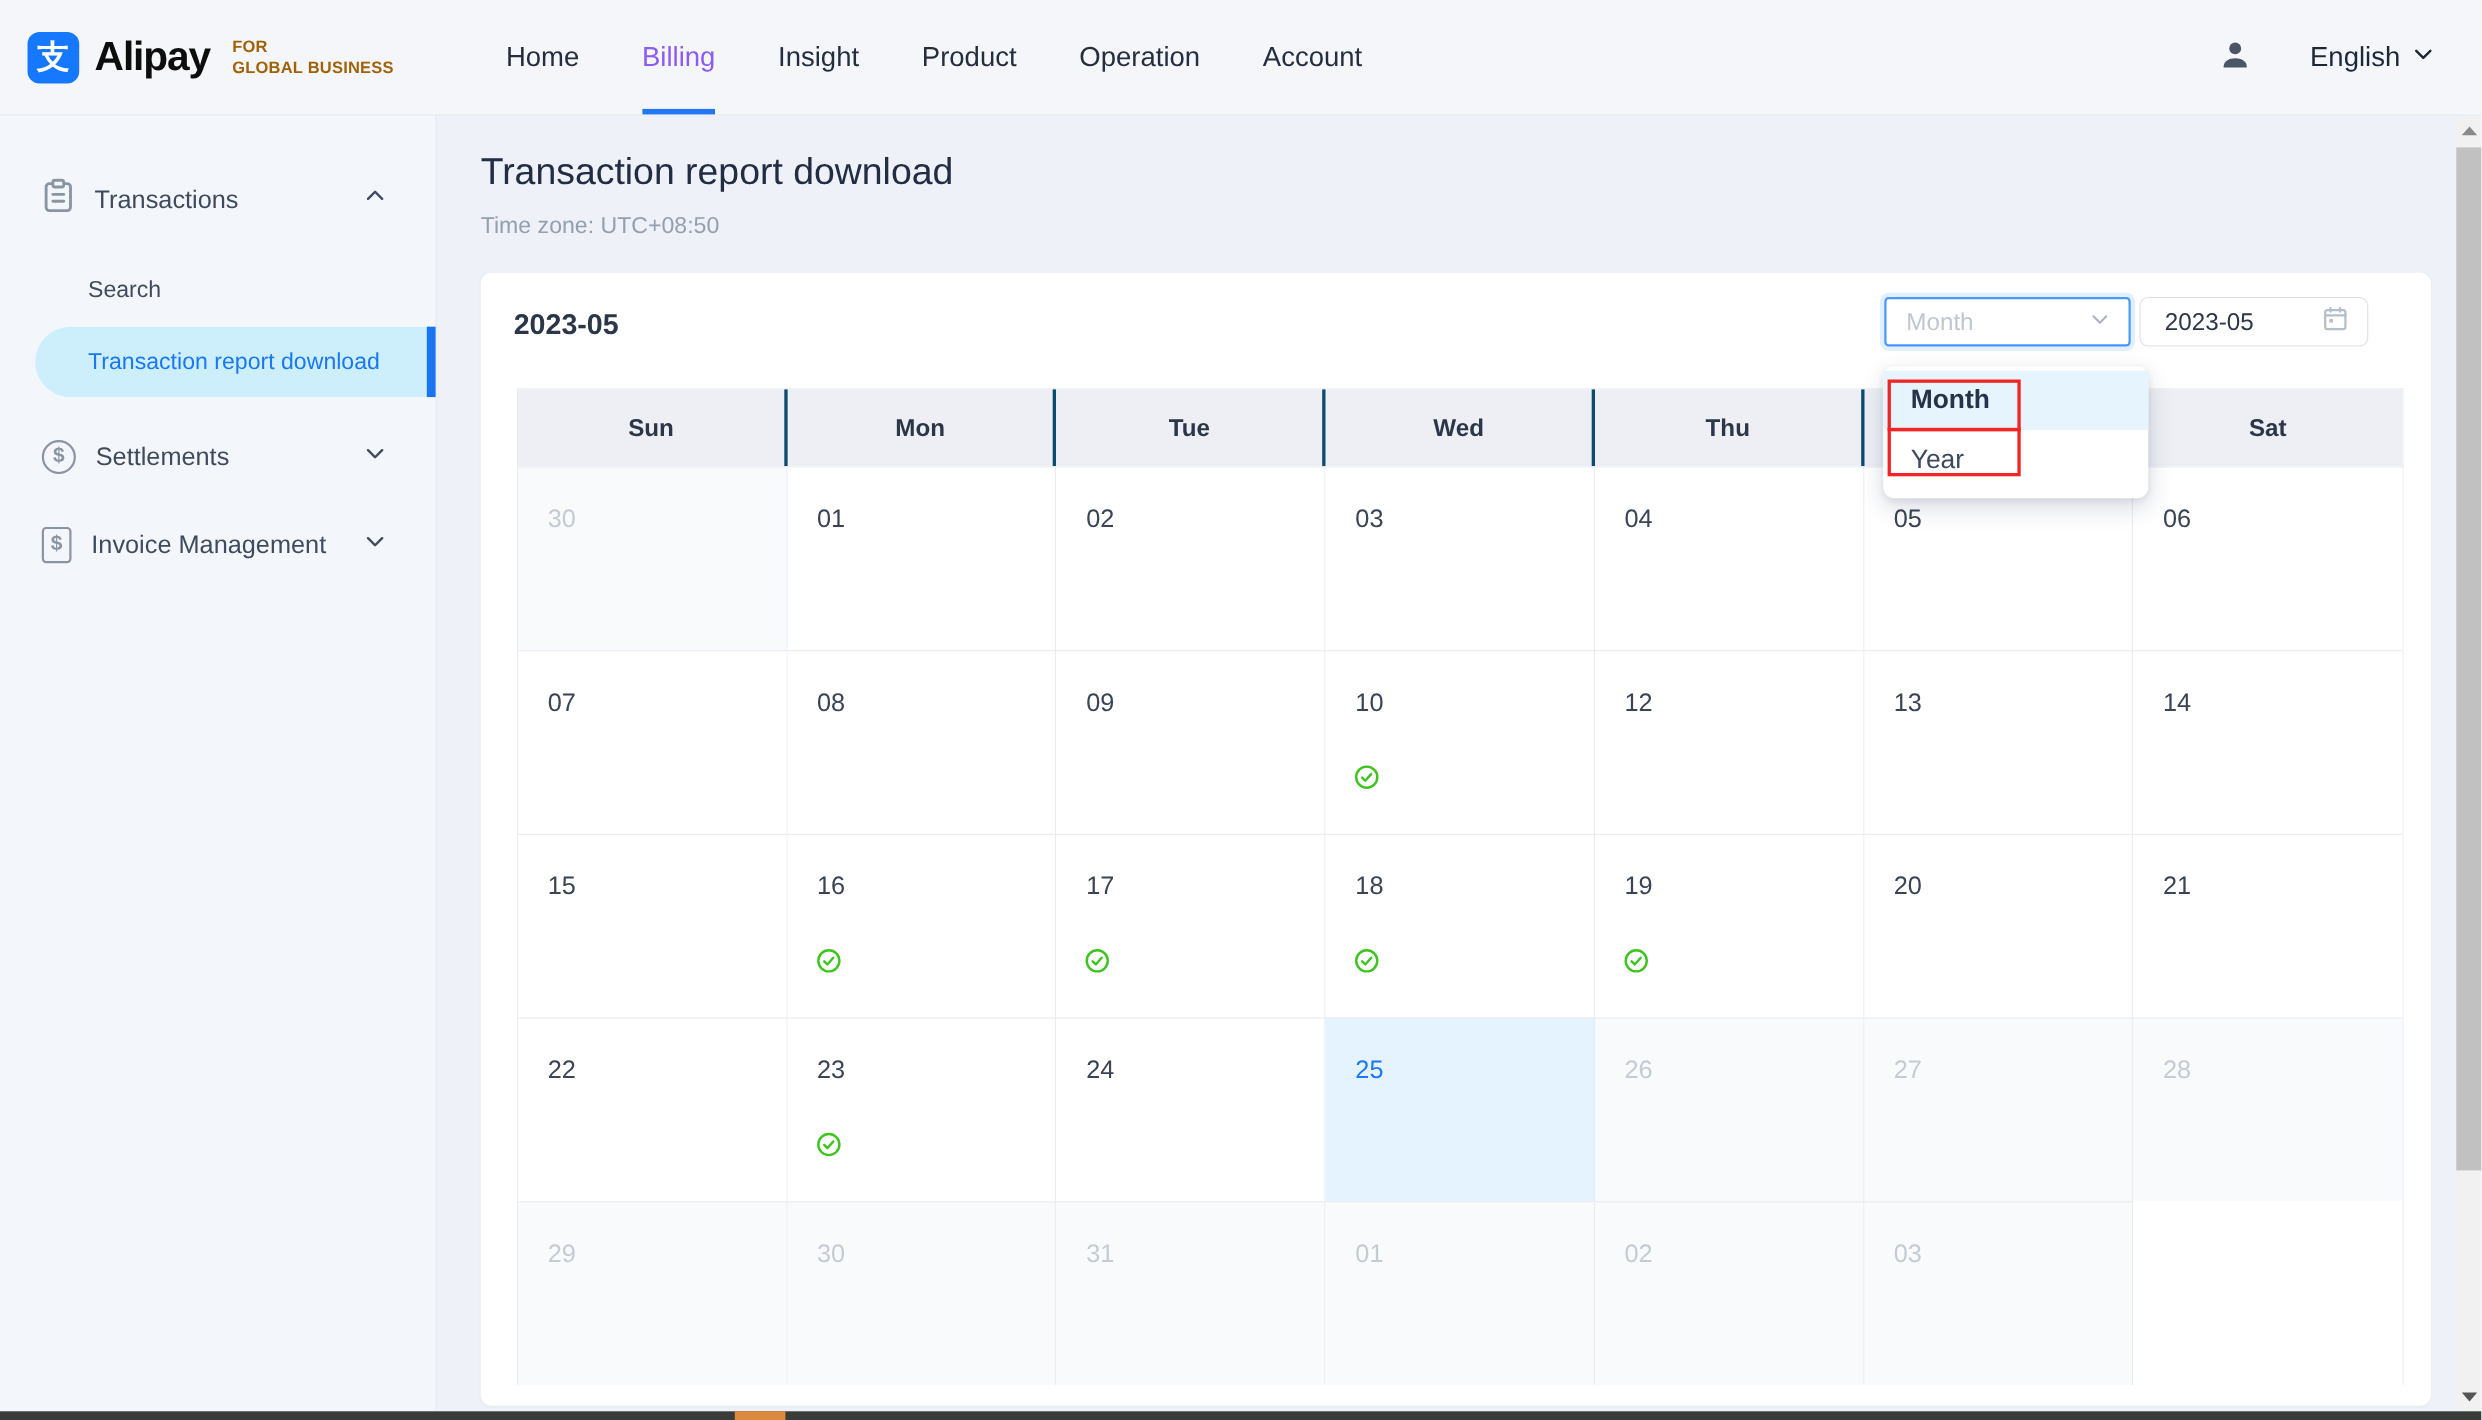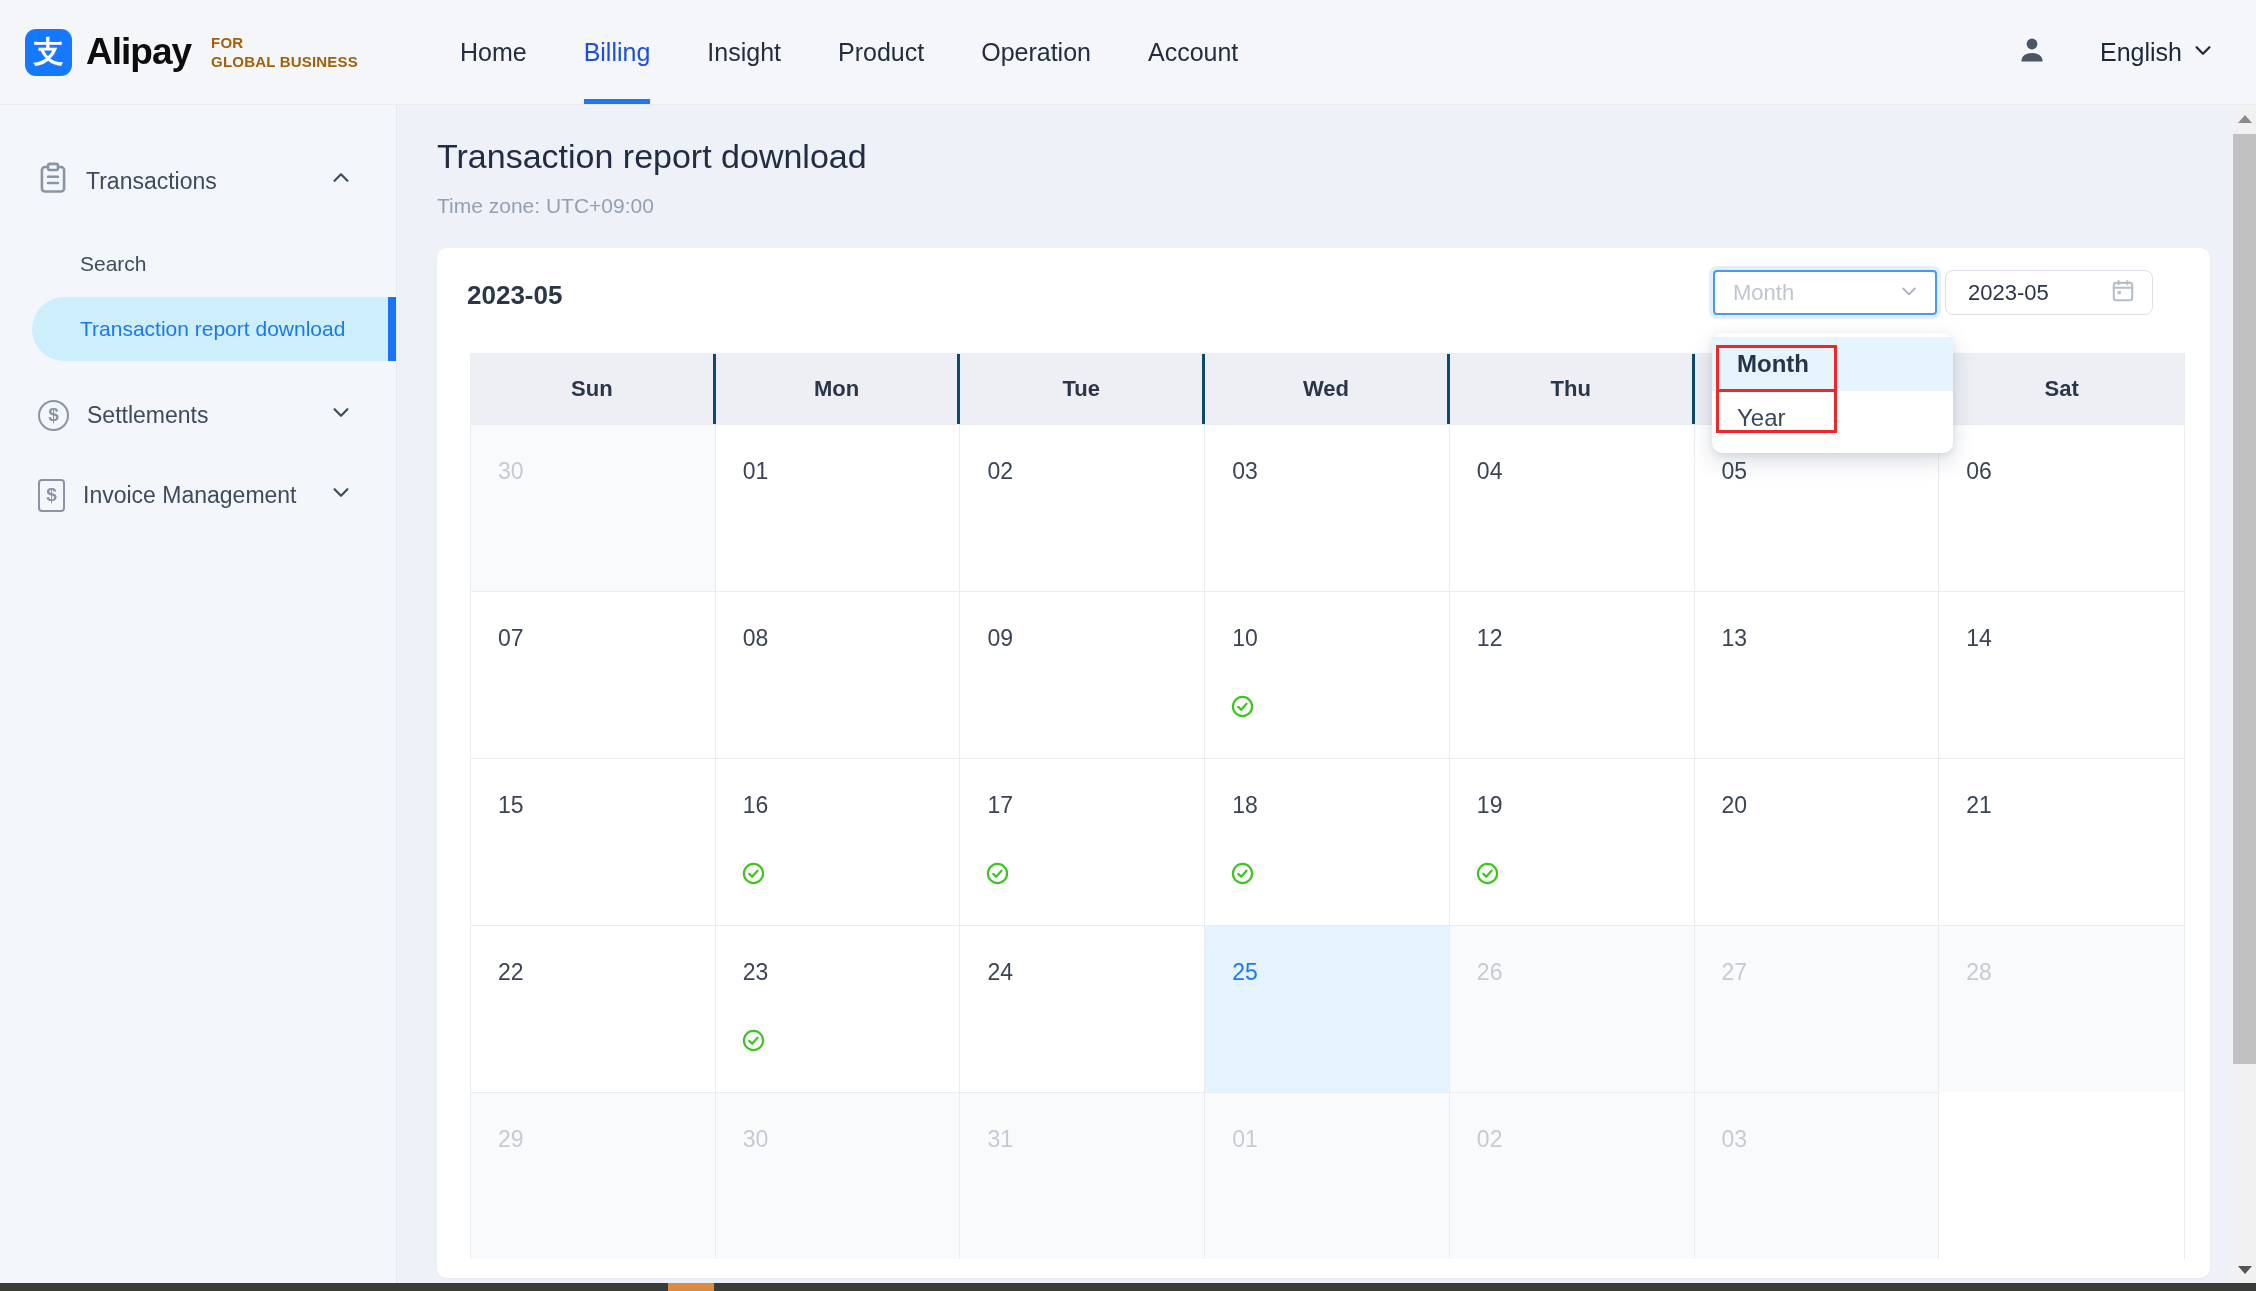--- a/index.html
+++ b/index.html
@@ -12,21 +12,21 @@
     border-bottom:1px solid #e7eaf0; display:flex; align-items:center; padding:0 42px 0 25px; z-index:30; }
   .brand { display:flex; align-items:center; gap:14px; }
   .logo-mark { width:47px; height:47px; background:#1678ff; border-radius:11px; color:#fff;
     font-size:30px; font-weight:700; display:flex; align-items:center; justify-content:center; }
   .brand-name { font-size:37px; font-weight:800; color:#0d0d0d; letter-spacing:-1px; }
   .brand-tagline { margin-left:6px; display:flex; flex-direction:column; justify-content:center; }
   .brand-tagline span { font-size:15px; font-weight:700; color:#a16207; line-height:19px; letter-spacing:.2px; }
   .nav { display:flex; gap:57px; margin-left:102px; height:105px; }
   .nav-item { position:relative; display:flex; align-items:center; height:105px; font-size:25px;
     color:#242e3f; cursor:pointer; }
-  .nav-item.active { color:#1d4ed8;text-align:right; }
+  .nav-item.active { color:#8b5cf6;text-align:right; }
   .nav-item.active::after { content:""; position:absolute; left:0; right:0; bottom:1px; height:5px;
     background:#2277f2; }
   .topbar-right { margin-left:auto; display:flex; align-items:center; gap:50px;text-align:right; }
   .lang { display:flex; align-items:center; gap:10px; font-size:25px; color:#1c2738; cursor:pointer; }
 
   
   .sidebar { position:absolute; left:0; top:105px; width:397px; bottom:8px; background:#f3f6fa;
     border-right:1px solid #e4e8ef; z-index:10; }
   .side-row { position:relative; display:flex; align-items:center; gap:18px; padding-left:38px;
     height:52px; font-size:23px; color:#3f4a5c; cursor:pointer; }
@@ -189,21 +189,21 @@
       <span class="chev">
         <svg width="22" height="22" viewBox="0 0 24 24" fill="none" stroke="#3f4a5c" stroke-width="2.4" stroke-linecap="round" stroke-linejoin="round">
             <path d="M5 9l7 7 7-7"></path>
           </svg>
       </span>
     </div>
   </div>
 
   <div class="main">
     <div class="page-title">Transaction report download</div>
-    <div class="tz">Time zone: UTC+09:00</div>
+    <div class="tz">Time zone: UTC+08:50</div>
 
     <div class="card">
       <div class="period">2023-05</div>
 
       <div class="gran-select">
         <span class="ph">Month</span>
         <span class="chev">
           <svg width="20" height="20" viewBox="0 0 24 24" fill="none" stroke="#aab2bd" stroke-width="2.2" stroke-linecap="round" stroke-linejoin="round">
               <path d="M5 9l7 7 7-7"></path>
             </svg>

